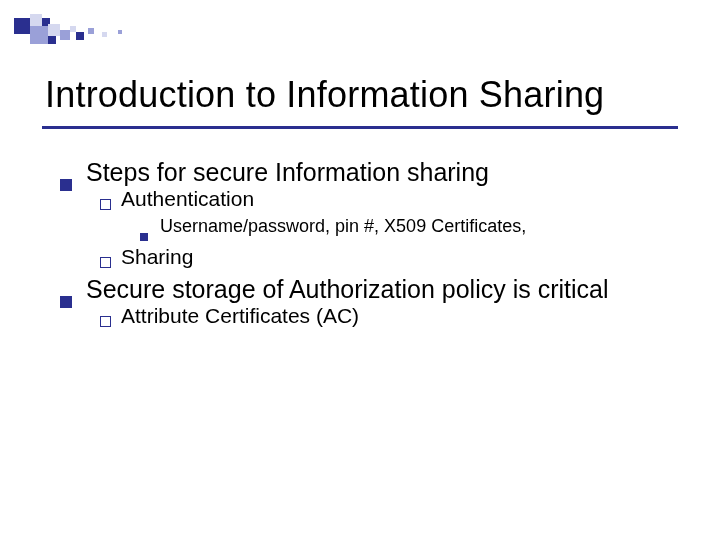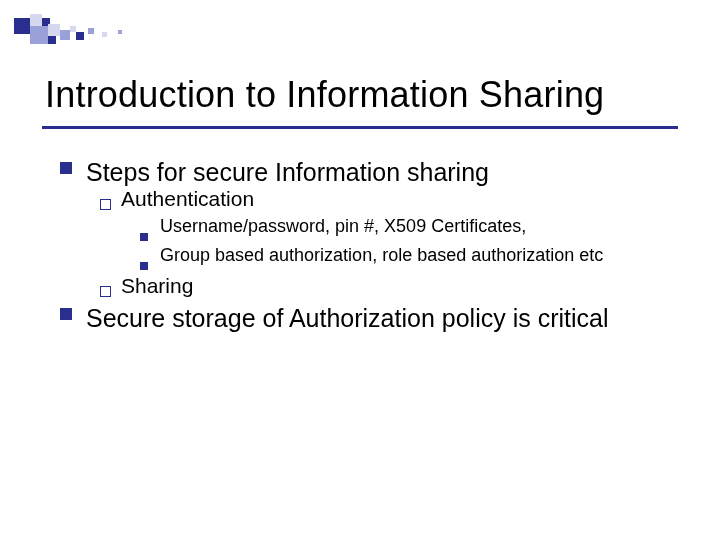--- a/index.html
+++ b/index.html
@@ -48,21 +48,21 @@
     position: absolute;
     top: 158px;
     left: 60px;
     width: 620px;
   }
   .lvl1 {
     margin-bottom: 6px;
   }
   .lvl1-row {
     display: flex;
-    align-items: flex-start;
+    align-items: flex-end;
     font-size: 25px;
   }
   .lvl1-bullet {
     width: 12px;
     height: 12px;
     background: #2a2f8f;
     flex: 0 0 12px;
     margin-right: 14px;
     position: relative;
     top: 4px;
@@ -141,34 +141,34 @@
         <div class="lvl2-row">
           <span class="lvl2-bullet"></span>
           <span>Authentication</span>
         </div>
         <div class="lvl3">
           <div class="lvl3-row">
             <span class="lvl3-bullet"></span>
             <span>Username/password, pin #, X509 Certificates,</span>
           </div>
         </div>
-        <div class="lvl3">
-          <div class="lvl3-row">
-            <span class="lvl3-bullet"></span>
-            <span>Group based authorization, role based authorization etc</span>
-          </div>
-        </div>
         <div class="lvl2-row">
           <span class="lvl2-bullet"></span>
           <span>Sharing</span>
         </div>
       </div>
     </div>
 
     <div class="lvl1" style="margin-top:4px;">
       <div class="lvl1-row">
         <span class="lvl1-bullet"></span>
         <span>Secure storage of Authorization policy is critical</span>
       </div>
+      <div class="lvl2">
+        <div class="lvl2-row">
+          <span class="lvl2-bullet"></span>
+          <span>Attribute Certificates (AC)</span>
+        </div>
+      </div>
     </div>
 
   </div>
 </div>
 
 </body></html>

